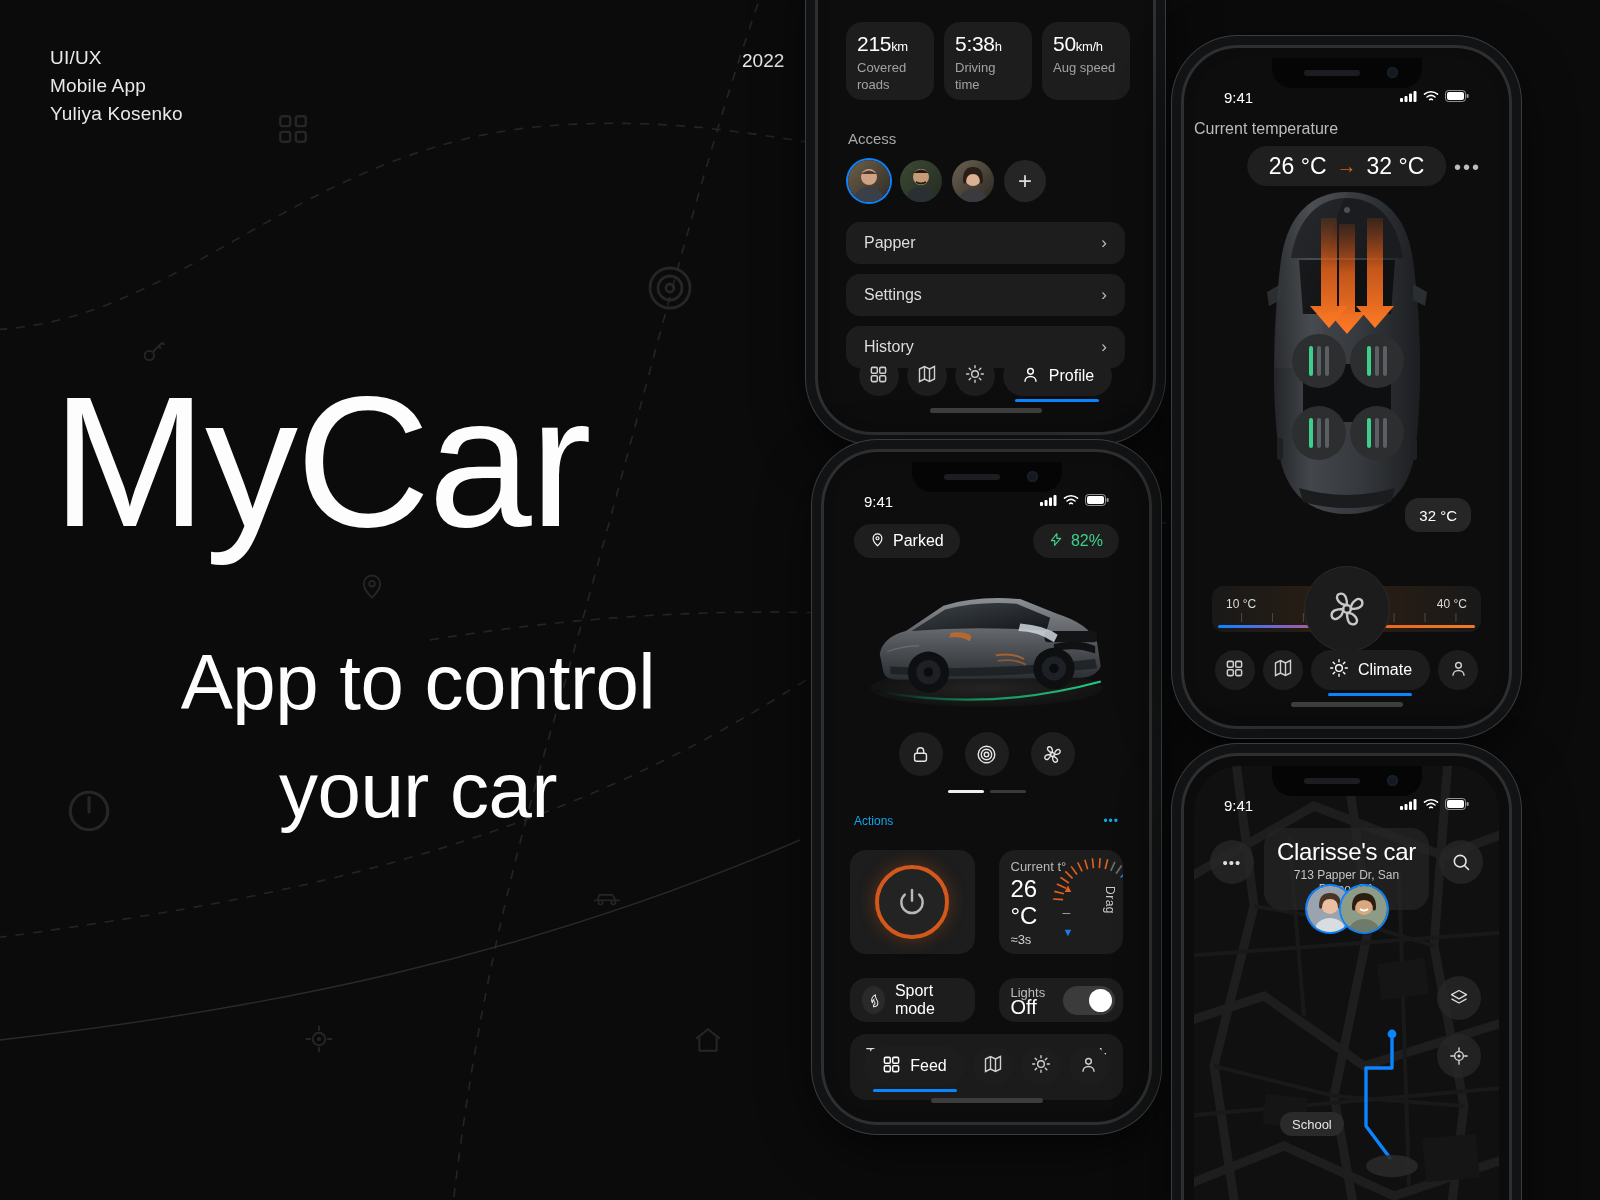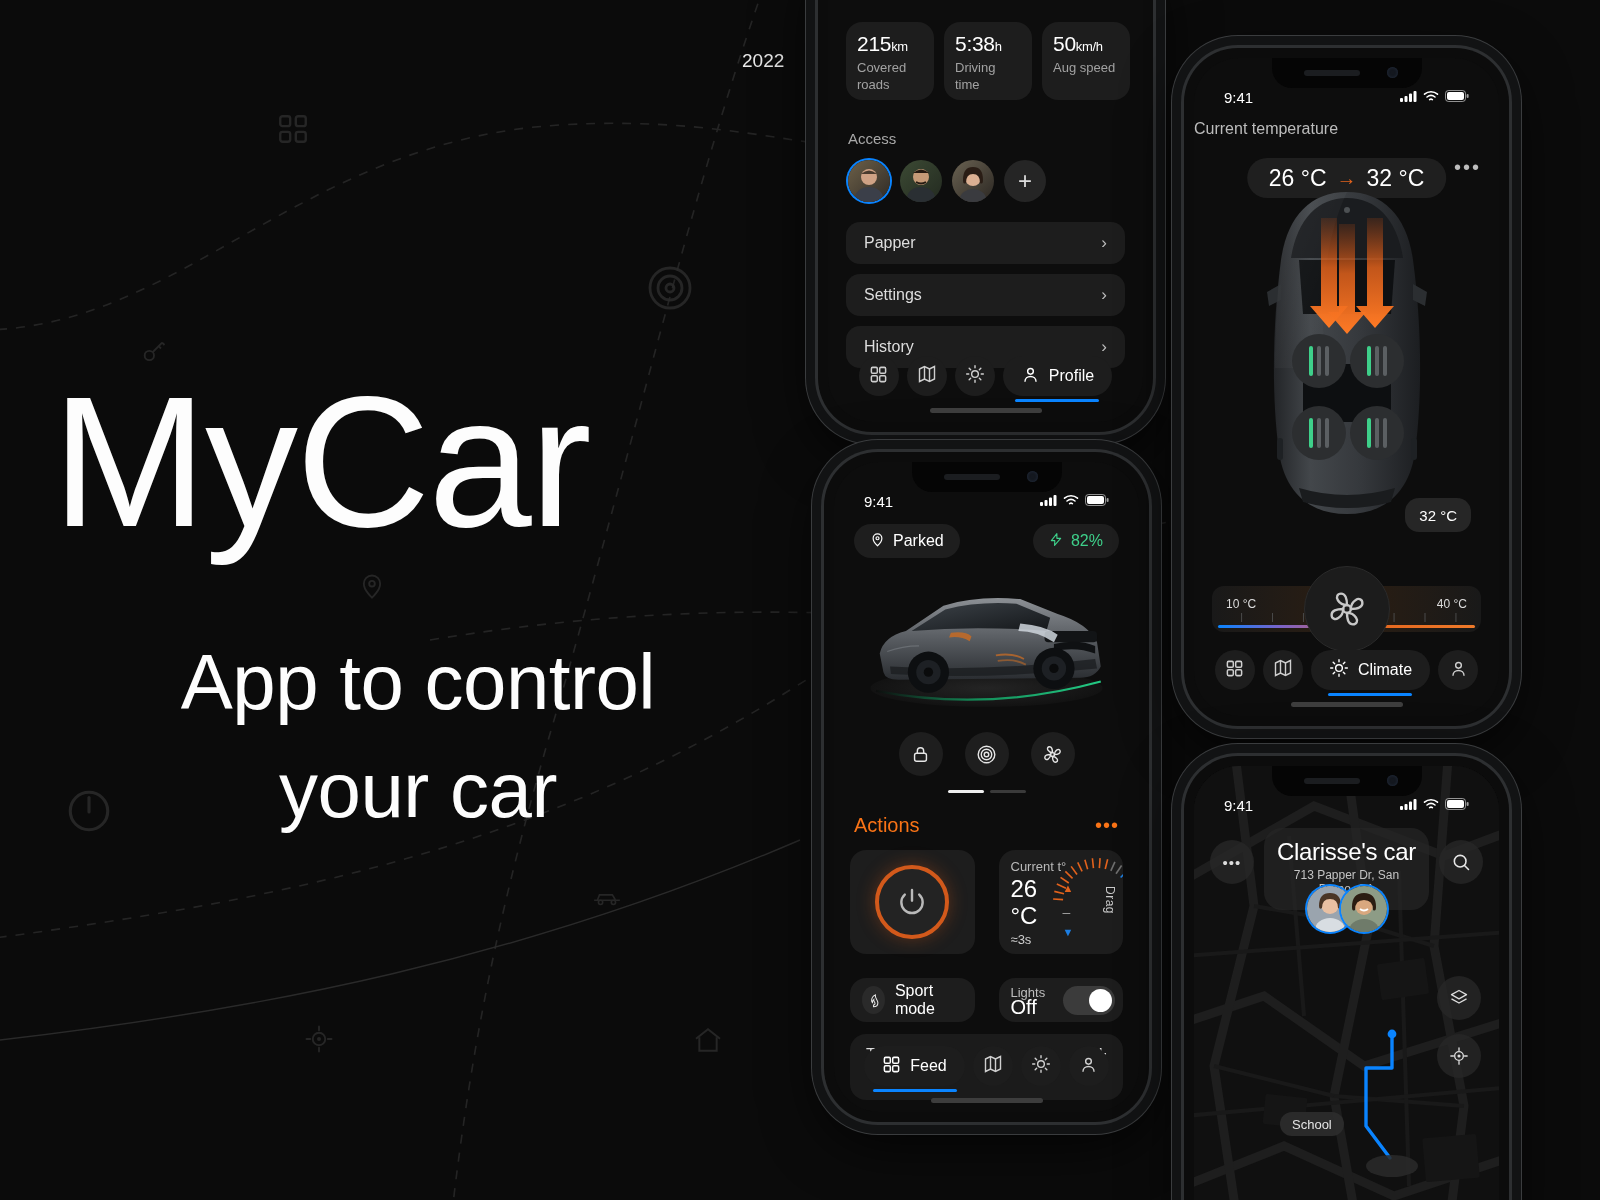--- a/index.html
+++ b/index.html
@@ -67,21 +67,21 @@
   .chip { height: 34px; border-radius: 999px; background: #1e1e1e; display: flex; align-items: center; gap: 8px;
           padding: 0 16px; color: #fff; font-size: 16px; }
   .chip.batt { color: #3ed08a; }
   .p2-car { position: absolute; left: 12px; right: 12px; top: 108px; height: 150px; }
   .p2-quick { position: absolute; left: 0; right: 0; top: 270px; display: flex; justify-content: center; gap: 22px; }
   .qbtn { width: 44px; height: 44px; border-radius: 50%; background: #1e1e1e; display: flex; align-items: center; justify-content: center; }
   .dots { position: absolute; left: 50%; transform: translateX(-50%); top: 328px; display: flex; gap: 6px; align-items: center; }
   .dots i { display: block; width: 36px; height: 3px; border-radius: 2px; background: #3a3a3a; }
   .dots i.on { background: #efefef; }
   .p2-actions-hdr { position: absolute; left: 20px; right: 20px; top: 352px; display: flex; justify-content: space-between;
-                    align-items: center; color: #f97316; font-size: 20px; }
+                    align-items: center; color: #0ea5e9; font-size: 12px; }
   .p2-grid { position: absolute; left: 16px; right: 16px; top: 388px; display: grid; grid-template-columns: 1fr 1fr;
              gap: 24px; }
   .pw-card { background: #1d1d1d; border-radius: 16px; height: 104px; display: flex; align-items: center; justify-content: center; }
   .pw-ring { width: 74px; height: 74px; border-radius: 50%; border: 4px solid #d2591b; display: flex; align-items: center;
              justify-content: center; background: #232323; box-shadow: 0 0 18px rgba(210,89,27,.35); }
   .temp-card { background: #1d1d1d; border-radius: 16px; height: 104px; position: relative; overflow: hidden; padding: 9px 12px; }
   .temp-card .t-lbl { color: #b9b9b9; font-size: 13px; }
   .temp-card .t-val { color: #fff; font-size: 24px; font-weight: 500; line-height: 24px; margin-top: 3px; }
   .temp-card .t-sec { color: #cfcfcf; font-size: 13px; margin-top: 4px; }
   .temp-card .t-up { position: absolute; left: 64px; top: 32px; color: #e2621c; font-size: 11px; }
@@ -100,21 +100,21 @@
   .toggle { width: 52px; height: 29px; border-radius: 999px; background: #3b3b3b; position: relative; }
   .toggle .knob { position: absolute; right: 3px; top: 3px; width: 23px; height: 23px; border-radius: 50%; background: #fff; }
   .p2-tasks { position: absolute; left: 16px; right: 16px; top: 572px; height: 66px; background: #1b1b1b; border-radius: 16px;
               padding: 12px 16px; display: flex; justify-content: space-between; color: #ddd; font-size: 16px; }
 
   
   #phone3 { left: 1184px; top: 48px; width: 325px; height: 678px; }
   .p3-title { position: absolute; left: 0; right: 0; top: 62px; text-align: left; color: #bcbcbc; font-size: 16px; }
   .p3-temp { position: absolute; left: 50%; transform: translateX(-50%); top: 88px; height: 40px; border-radius: 999px;
              background: #1f1f1f; display: flex; align-items: center; gap: 10px; padding: 0 22px; color: #fff;
-             font-size: 23px; font-weight: 500; white-space: nowrap; margin-top: 12px; }
+             font-size: 23px; font-weight: 500; white-space: nowrap; }
   .p3-more { position: absolute; right: 18px; top: 98px; color: #bdbdbd; font-size: 20px; letter-spacing: 2px; }
   .p3-car { position: absolute; left: 50%; transform: translateX(-50%); top: 130px; width: 220px; height: 330px; }
   .p3-badge { position: absolute; right: 28px; top: 440px; height: 34px; border-radius: 14px; background: #262626;
               display: flex; align-items: center; padding: 0 14px; color: #fff; font-size: 15px; }
   .p3-slider { position: absolute; left: 18px; right: 18px; top: 528px; height: 46px; display: flex; }
   .sl-half { flex: 1; border-radius: 12px; position: relative; overflow: hidden; }
   .sl-half.l { background: linear-gradient(90deg, #191919 0%, #241c15 60%, #2c1d10 100%); }
   .sl-half.r { background: linear-gradient(90deg, #2c1d10 0%, #241c15 40%, #191919 100%); }
   .sl-lbl { position: absolute; top: 11px; color: #dcdcdc; font-size: 12px; }
   .sl-bar { position: absolute; left: 6px; right: 6px; bottom: 4px; height: 3px; border-radius: 2px; }
@@ -216,20 +216,25 @@
     </span>
 
     <span class="deco-icon" style="left:692px; top:1024px;">
       <svg width="32" height="32" viewBox="0 0 24 24" fill="none" stroke="currentColor" stroke-width="1.5">
         <path d="M3 11l9-7 9 7"></path>
           <path d="M5.5 10v10h13V10"></path>
       </svg>
     </span>
   </div>
 
+  <div class="hero-meta">
+    <div>UI/UX</div>
+    <div>Mobile App</div>
+    <div>Yuliya Kosenko</div>
+  </div>
   <div class="hero-year">2022</div>
   <div class="hero-title">MyCar</div>
   <div class="hero-sub">
     <div>App to control</div>
     <div>your car</div>
   </div>
 
   <div class="phone" id="phone1">
     <div class="screen">
 

